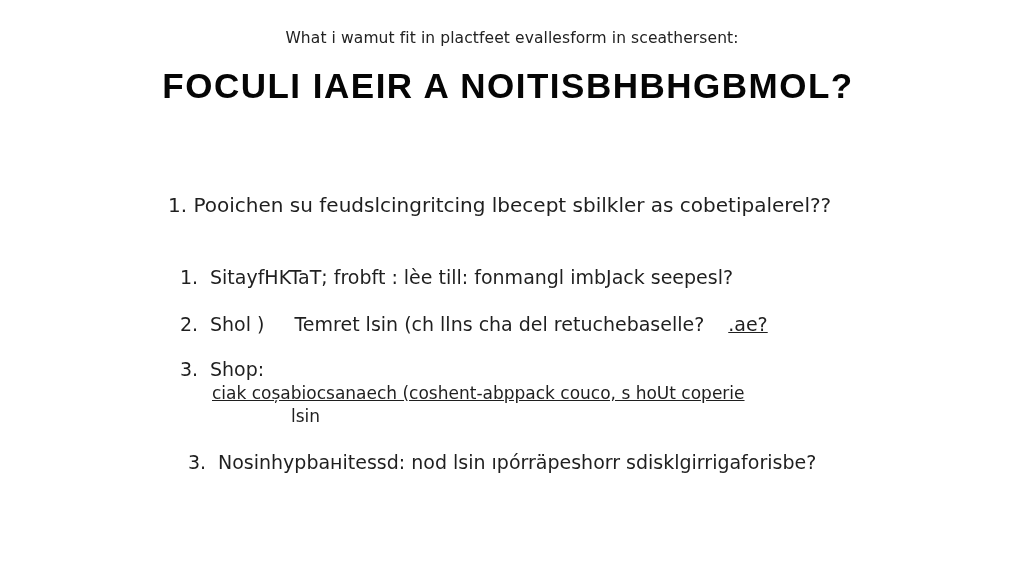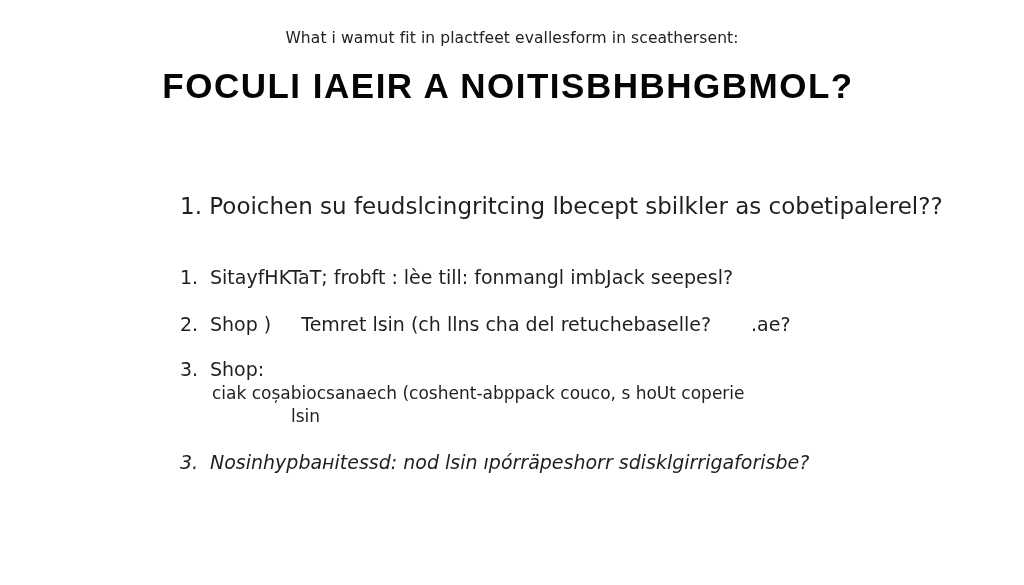--- a/index.html
+++ b/index.html
@@ -3,49 +3,49 @@
   <meta charset="utf-8">
   <style>
     html, body { margin: 0; padding: 0; }
     body {
       width: 1024px; height: 585px; background: #ffffff; position: relative; overflow: hidden;
       font-family: "DejaVu Sans", "Liberation Sans", sans-serif; color: #1a1a1a;
     }
     .abs { position: absolute; white-space: nowrap; }
     .subtitle { top: 29px; left: 0; width: 1024px; text-align: center; font-size: 15.5px; color: #222; letter-spacing: 0.1px; }
     .title { top: 66px; left: 0; width: 1016px; text-align: center; font-size: 35px; font-weight: bold; color: #050505; letter-spacing: 1.5px; font-family: "Liberation Sans", sans-serif; }
-    .q1 { top: 193px; left: 180px; font-size: 23px; color: #1f1f1f; }
+    .q1 { top: 193px; left: 168px; font-size: 20px; color: #1f1f1f; }
     .item { font-size: 19px; color: #1f1f1f; }
     .num { display: inline-block; width: 30px; }
     .i1 { top: 266px; left: 180px; }
     .i2 { top: 313px; left: 180px; }
     .i2 .gap { display: inline-block; width: 30px; }
-    .i2 .tail { display: inline-block; margin-left: 40px; }
+    .i2 .tail { display: inline-block; margin-left: 24px; text-decoration: underline; }
     .i3 { top: 358px; left: 180px; }
-    .i3-sub { top: 383px; left: 212px; font-size: 17px; color: #1f1f1f; }
+    .i3-sub { top: 383px; left: 212px; font-size: 17px; color: #1f1f1f; text-decoration: underline; }
     .i3-sub2 { top: 406px; left: 291px; font-size: 17px; color: #1f1f1f; }
-    .i4 { top: 451px; left: 180px; font-style: italic; }
+    .i4 { top: 451px; left: 188px; }
   </style>
 </head>
 <body>
 
 <div class="abs subtitle">What i wamut fit in plactfeet evallesform in sceathersent:</div>
 <div class="abs title">FOCULI IAEIR A NOITISBHBHGBMOL?</div>
 
 <div class="abs q1">
   <span>1.</span>
   <span>Pooichen su feudslcingritcing lbecept sbilkler as cobetipalerel??</span>
 </div>
 
 <div class="abs item i1">
   <span class="num">1.</span><span>SitayfHKTaT; frobft : lèe till: fonmangl imbJack seepesl?</span>
 </div>
 
 <div class="abs item i2">
-  <span class="num">2.</span><span>Shop )</span><span class="gap"></span><span>Temret lsin (ch llns cha del retuchebaselle?</span><span class="tail">.ae?</span>
+  <span class="num">2.</span><span>Shol )</span><span class="gap"></span><span>Temret lsin (ch llns cha del retuchebaselle?</span><span class="tail">.ae?</span>
 </div>
 
 <div class="abs item i3">
   <span class="num">3.</span><span>Shop:</span>
 </div>
 <div class="abs i3-sub">ciak coșabiocsanaech (coshent-abppack couco, s hoUt coperie</div>
 <div class="abs i3-sub2">lsin</div>
 
 <div class="abs item i4">
   <span class="num">3.</span><span>Nosinhypbaнitessd: nod  lsin ıpórräpeshorr sdisklgirrigaforisbe?</span>

